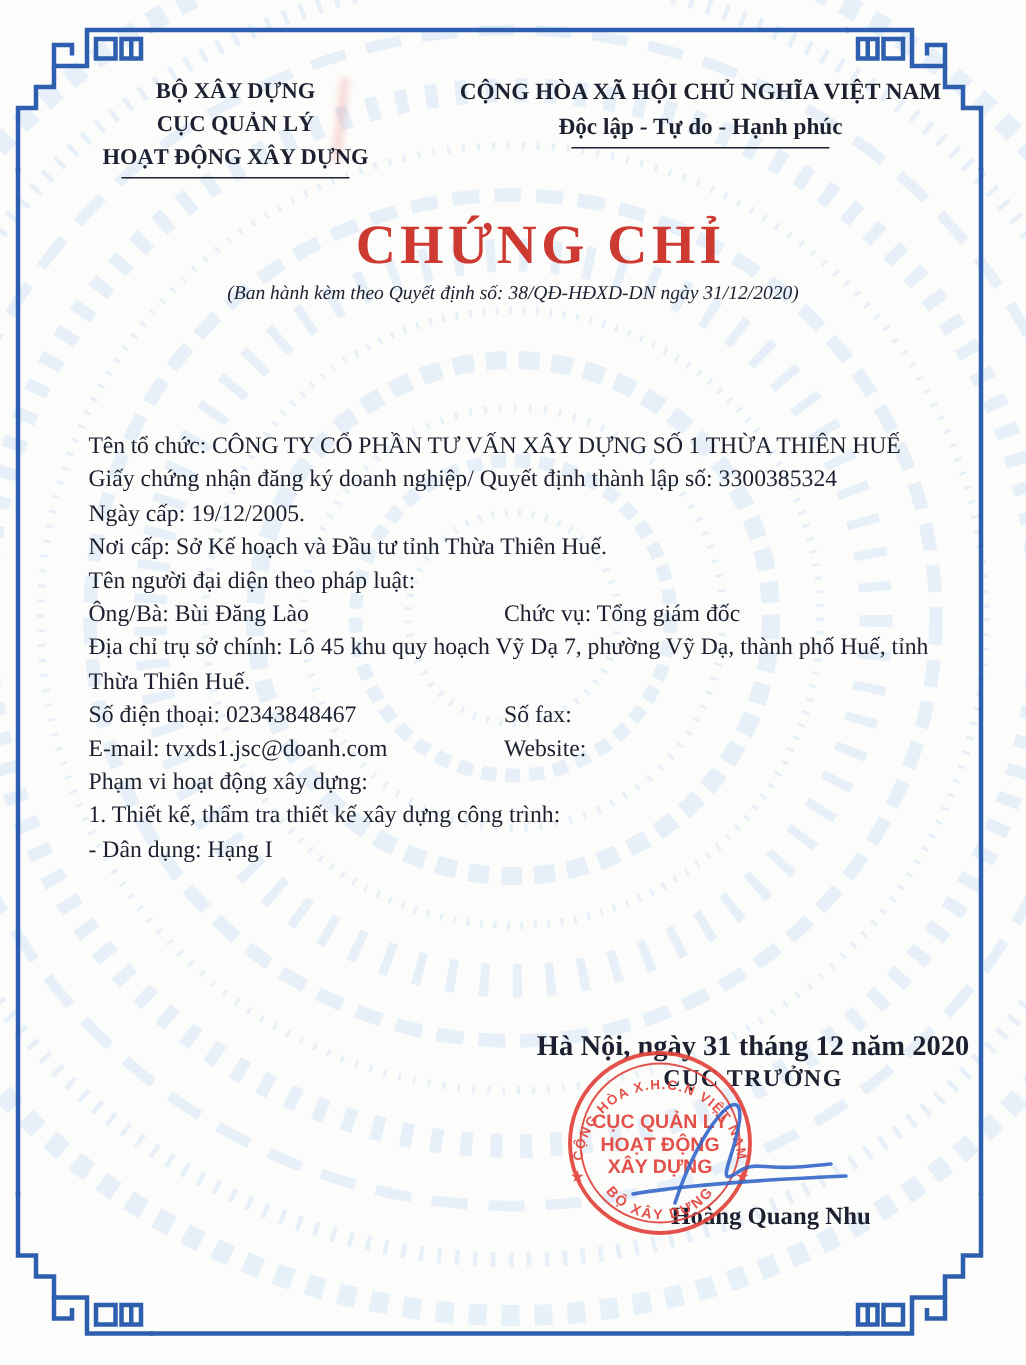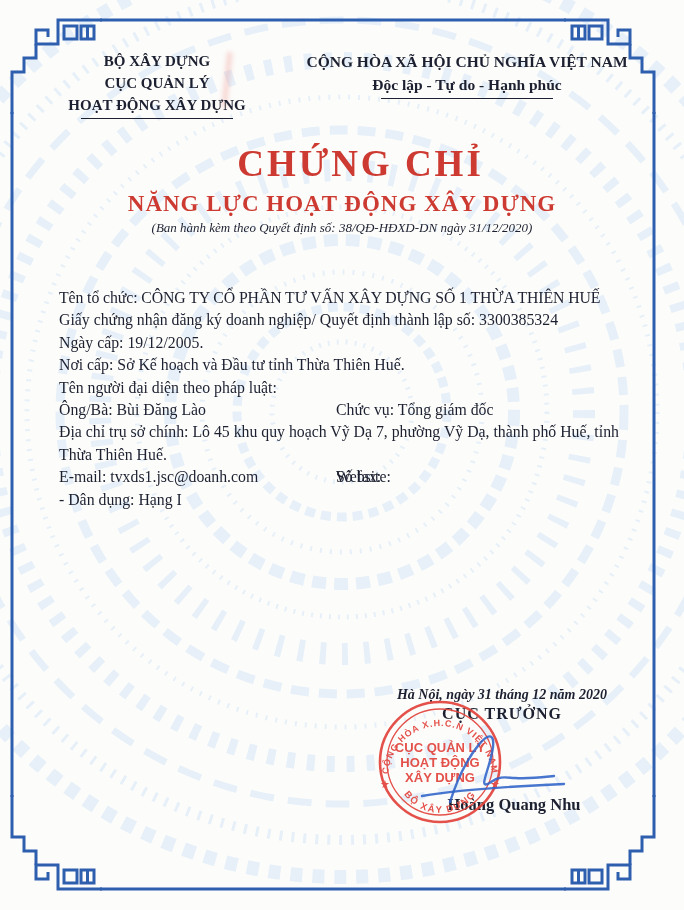--- a/index.html
+++ b/index.html
@@ -29,21 +29,21 @@
   .t-sub{font-size:23px;font-weight:bold;letter-spacing:1px;color:var(--accent-red,#cd3a31);margin-top:7px;}
   .t-num{font-size:16.5px;font-weight:bold;margin-top:13px;}
   .t-decree{font-size:13px;font-style:italic;margin-top:3px;}
   
   .bodyblock{position:absolute;top:287px;left:44px;right:34px;z-index:2;font-size:15.8px;line-height:22.4px;}
   .b-line{position:relative;margin-left:15px;}
   .b-org{white-space:nowrap;letter-spacing:-0.1px;}
   .col2{position:absolute;left:277px;top:0;}
   
   .footer{position:absolute;top:687px;left:352px;width:300px;text-align:center;z-index:2;}
-  .f-date{font-size:14px;font-weight:bold;font-style:italic;}
+  .f-date{font-size:19px;font-weight:bold;}
   .f-title{font-size:16px;font-weight:bold;letter-spacing:1px;margin-top:2px;}
   .f-name{font-size:16.5px;font-weight:bold;margin-top:72px;transform:translateX(12px);}
   .seal{position:absolute;left:358px;top:692px;width:300px;height:160px;z-index:3;}
   .seal .ring{fill:none;stroke:var(--stamp-red,#e2433c);}
   .seal text{fill:var(--stamp-red,#e2433c);font-family:"Liberation Sans","DejaVu Sans",sans-serif;font-weight:bold;}
   .seal .sig{fill:none;stroke:var(--signature-blue,#2f63c8);stroke-width:2.4;stroke-linecap:round;opacity:.88;}
   .stampgrp{opacity:.92;}
   
   .artifact{position:absolute;left:224px;top:52px;width:6px;height:56px;z-index:2;
     background:var(--stamp-red,#e2433c);opacity:.18;filter:blur(2px);transform:rotate(6deg);}
@@ -99,42 +99,44 @@
   </div>
   <div class="hdr-right">
     <div>CỘNG HÒA XÃ HỘI CHỦ NGHĨA VIỆT NAM</div>
     <div>Độc lập - Tự do - Hạnh phúc</div>
     <hr class="hrule right">
   </div>
 </div>
 
 <div class="titleblock">
   <div class="t-main">CHỨNG CHỈ</div>
-  <div class="t-sub">NĂNG LỰC HOẠT ĐỘNG XÂY DỰNG</div>
   <div class="t-decree">(Ban hành kèm theo Quyết định số: 38/QĐ-HĐXD-DN ngày 31/12/2020)</div>
 </div>
 
 <div class="bodyblock">
   <div class="b-line b-org">Tên tổ chức: CÔNG TY CỔ PHẦN TƯ VẤN XÂY DỰNG SỐ 1 THỪA THIÊN HUẾ</div>
   <div class="b-line">Giấy chứng nhận đăng ký doanh nghiệp/ Quyết định thành lập số: 3300385324</div>
   <div class="b-line">Ngày cấp: 19/12/2005.</div>
   <div class="b-line">Nơi cấp: Sở Kế hoạch và Đầu tư tỉnh Thừa Thiên Huế.</div>
   <div class="b-line">Tên người đại diện theo pháp luật:</div>
   <div class="b-line">
     <span>Ông/Bà: Bùi Đăng Lào</span>
     <span class="col2">Chức vụ: Tổng giám đốc</span>
   </div>
   <div class="b-line">Địa chỉ trụ sở chính: Lô 45 khu quy hoạch Vỹ Dạ 7, phường Vỹ Dạ, thành phố Huế, tỉnh Thừa Thiên Huế.</div>
   <div class="b-line">
+    <span>Số điện thoại: 02343848467</span>
     <span class="col2">Số fax:</span>
   </div>
   <div class="b-line">
     <span>E-mail: tvxds1.jsc@doanh.com</span>
     <span class="col2">Website:</span>
   </div>
+  <div class="b-line">Phạm vi hoạt động xây dựng:</div>
+  <div class="b-line">1. Thiết kế, thẩm tra thiết kế xây dựng công trình:</div>
   <div class="b-line">- Dân dụng: Hạng I</div>
 </div>
 
 <div class="footer">
   <div class="f-date">Hà Nội, ngày 31 tháng 12 năm 2020</div>
   <div class="f-title">CỤC TRƯỞNG</div>
   <div class="f-name">Hoàng Quang Nhu</div>
 </div>
 
 <svg class="seal" viewBox="0 0 300 160">

